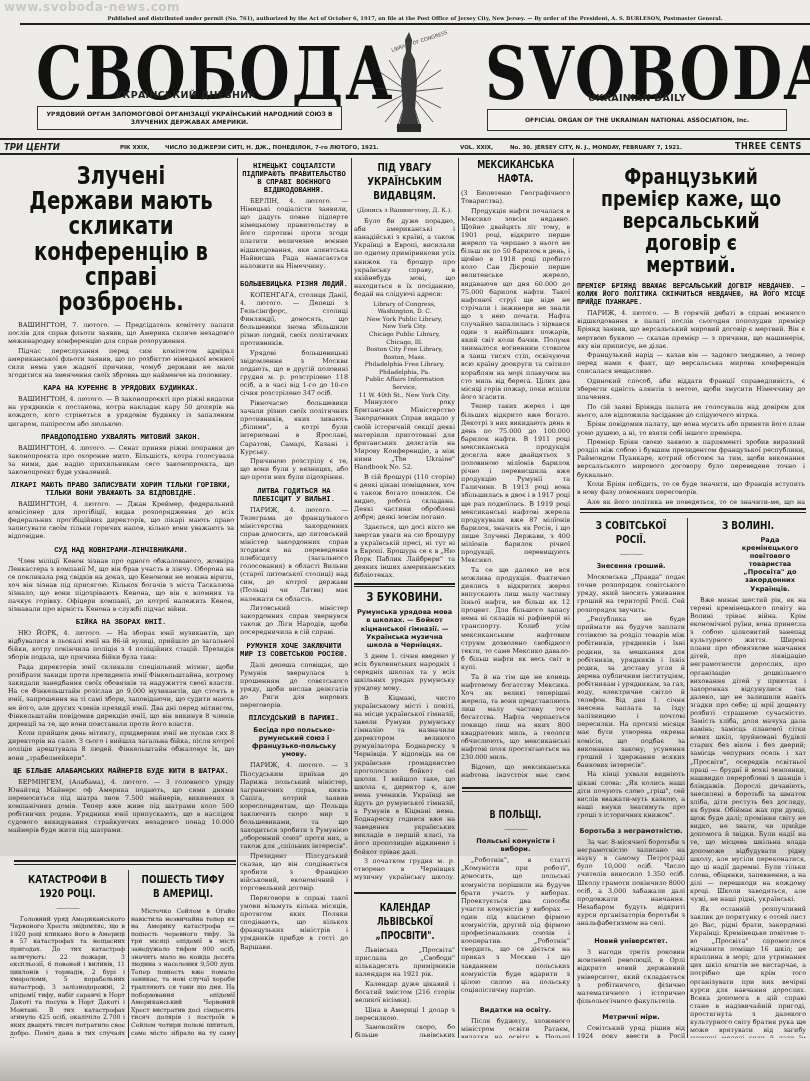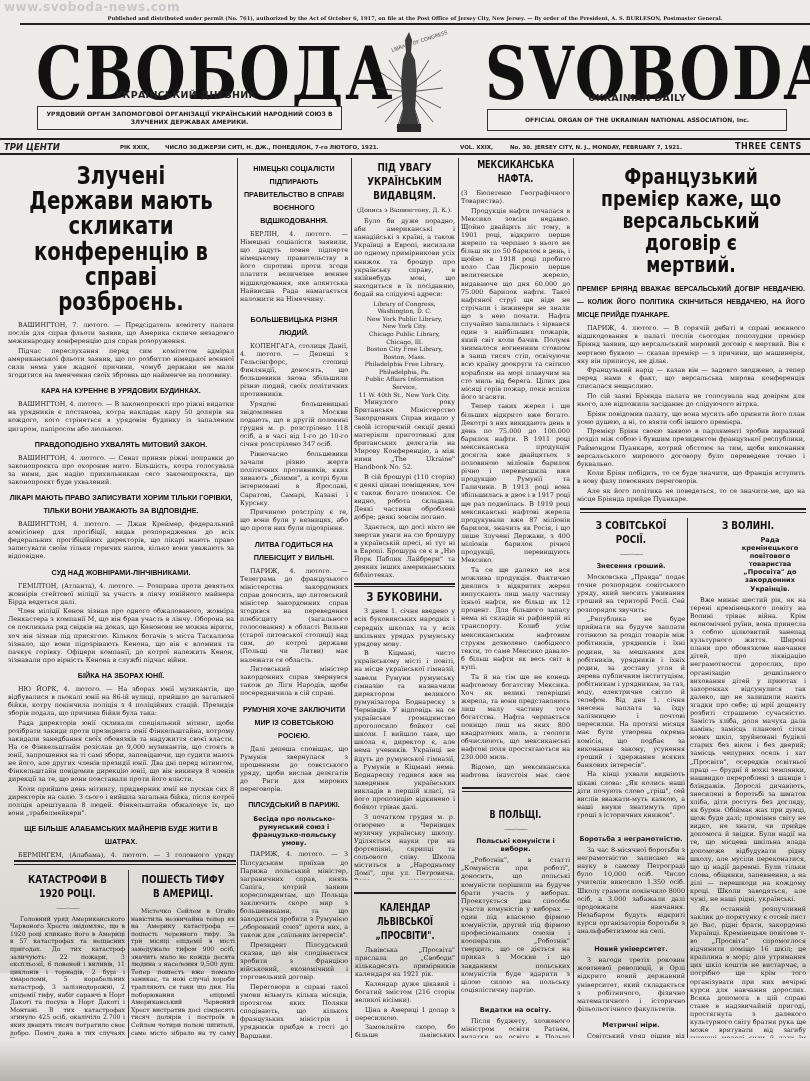--- a/index.html
+++ b/index.html
@@ -4,21 +4,21 @@
 <style>
   * { box-sizing: border-box; margin: 0; padding: 0; }
   html, body { width: 810px; height: 1081px; overflow: hidden; }
   body {
     background: #e9e7e3;
     font-family: "DejaVu Serif", serif;
     color: #1a1a1a;
     position: relative;
   }
   .page {
-    position: absolute; left: 0; top: 0; width: 810px; height: 973px;
+    position: absolute; left: 0; top: 0; width: 810px; height: 856px;
     background: linear-gradient(180deg, #eeece8 0%, #ebe9e5 70%, #d9d6d1 100%);
   }
   .watermark {
     position: absolute; left: 4px; top: 0px;
     font-family: "DejaVu Sans", sans-serif; font-weight: bold; font-size: 12px;
     color: #c8c8c8; letter-spacing: 0.5px;
   }
   .permit {
     position: absolute; left: 20px; top: 15px; width: 790px;
     font-family: "DejaVu Serif", serif; font-size: 5.2px; font-weight: bold;
@@ -69,22 +69,22 @@
   .vrule { position: absolute; width: 1px; background: #333; }
   .hrule { position: absolute; height: 2px; background: #222; }
   .hrule.thin { height: 1px; }
 
   .big-head {
     font-family: "DejaVu Sans", sans-serif; font-weight: bold;
     text-align: center; color: #111; line-height: 1.05;
     transform: scaleX(0.82); transform-origin: center;
   }
   .sub-head {
-    font-family: Liberation Sans, sans-serif; font-weight: bold;
-    text-align: center; color: #111; font-size: 7.2px; line-height: 13px;
+    font-family: Liberation Mono, monospace; font-weight: bold;
+    text-align: center; color: #111; font-size: 7.2px; line-height: 8px;
     margin: 5px 0 3px 0;
   }
   .mid-head {
     font-family: "DejaVu Sans", sans-serif; font-weight: bold;
     text-align: center; color: #111; font-size: 13px; line-height: 14px;
     transform: scaleX(0.8); margin: 3px 0 3px 0;
   }
   .small-ital-head {
     font-family: "DejaVu Sans", sans-serif; font-weight: bold;
     text-align: center; font-size: 6.6px; margin: 4px 0 3px;
@@ -154,21 +154,20 @@
     <div class="big-head" style="font-size:24px; margin:4px 0 6px;">Злучені Держави мають скликати конференцію в справі розброєнь.</div>
     <p>ВАШИНГТОН, 7. лютого. — Предсідатель комітету палати послів для справ фльоти заявив, що Америка скличе незадовго межинародну конференцію для справ розоруження.</p>
     <p>Підчас переслухання перед сим комітетом адмірал американської фльоти заявив, що по розбиттю німецької воєнної сили нема уже жадної причини, чомуб держави не мали згодитися на зменчення своїх збровнь що найменче на половину.</p>
     <div class="sub-head">КАРА НА КУРЕННЄ В УРЯДОВИХ БУДИНКАХ.</div>
     <p>ВАШИНГТОН, 4. лютого. — В законопроєкті про ріжні видатки на урядників є постанова, котра накладає кару 50 долярів на кождого, кого стрінеться в урядовім будинку із запаленим цигаром, папіросом або люлькою.</p>
     <div class="sub-head">ПРАВДОПОДІБНО УХВАЛЯТЬ МИТОВИЙ ЗАКОН.</div>
     <p>ВАШИНГТОН, 4. лютого. — Сенат приняв ріжні поправки до законопроєкта про охоронне мито. Більшість, котра голосувала за ними, дає надію прихильникам сего законопроєкта, що законопроєкт буде ухвалений.</p>
     <div class="sub-head">ЛІКАРІ МАЮТЬ ПРАВО ЗАПИСУВАТИ ХОРИМ ТІЛЬКИ ГОРІВКИ, ТІЛЬКИ ВОНИ УВАЖАЮТЬ ЗА ВІДПОВІДНЕ.</div>
     <p>ВАШИНГТОН, 4. лютого. — Джан Креймер, федеральний комісioнер для прогібіції, видав розпорядження до всіх федеральних прогібіційних директорів, що лікарі мають право записувати своїм тільки горичих напов, кілько вони уважають за відповідне.</p>
     <div class="sub-head">СУД НАД ЖОВНІРАМИ-ЛІНЧІВНИКАМИ.</div>
-    <p>ГЕМІЛТОН, (Атланта), 4. лютого. — Розправа проти девятьох жовнірів стейтової міліції за участь в лінчу юнійного майнера Бірда ведеться далі.</p>
     <p>Член міліції Кенон зізнав про одного обжалованого, жовніра Ленкастера з компанії М, що він брав участь в лінчу. Оборона на се покликала ряд свідків на доказ, що Кенонови не можна вірити, хоч він зізнав під присягою. Кількох богачів з міста Таскалюза зізнало, що вони підозрівають Кенона, що він є вломник та пачкує горівку. Офіцери компанії, до котрої належить Кенон, зізнавали про вірність Кенона в службі підчас війни.</p>
     <div class="sub-head">БІЙКА НА ЗБОРАХ ЮНІЇ.</div>
     <p>НЮ ЙОРК, 4. лютого. — На зборах юнії музикантів, що відбувалися в льокалі юнії на 86-ій вулиці, прийшло до загальної бійки, котру покінчила поліція з 4 поліційних стацій. Президія зборів подала, що причина бійки була така:</p>
     <p>Рада директорів юнії скликали спеціяльний мітинг, щоби розібрати закиди проти президента юнії Фінкельштайна, котрому закидали занедбання своїх обовязків та надужиття своєї власти. На се Фінкельштайн розіслав до 9,000 музикантів, що стоять в юнії, запрошення на ті самі збори, заповідаючи, що судити мають не його, але других членів президії юнії. Два дні перед мітингом, Фінкельштайн повідомив дирекцію юнії, що він викинув 8 членів дирекції за те, що вони повставали проти його власти.</p>
     <p>Коли прийшов день мітингу, придверник юнії не пускав сих 8 директорів на салю. З сього і вийшла загальна бійка, після котрої поліція арештувала 8 людей. Фінкельштайн обжаловує їх, що вони „трабелмейкери".</p>
     <div class="sub-head">ЩЕ БІЛЬШЕ АЛАБАМСЬКИХ МАЙНЕРІВ БУДЕ ЖИТИ В ШАТРАХ.</div>
     <p>БЕРМІНГЕМ, (Алабама), 4. лютого. — З головного уряду Юнайтид Майнерс оф Америка подають, що сими днями переноситься під шатра знов 7.500 майнерів, викинених з компанічних домів. Тепер вже живе під шатрами коло 500 робітничих родин. Урядники юнії припускають, що в наслідок судового викидування страйкуючих незадовго понад 10.000 майнерів буде жити під шатрами.</p>
   </div>
 
   <div class="hrule" style="left:14px; top:860px; width:222px;"></div>
@@ -185,21 +184,21 @@
     <p style="margin-top:6px;">Містечко Сейлем в Огайо навістила незвичайна тепер як на Америку катастрофа — пошесть черевного тифу. За три місяці епідемії в місті занедужало тифом 900 осіб, значить мало не кожда десята людина з населення 9,500 душ. Тепер пошесть вже помало заникає, та нові случаї хороби трапляють ся таки що дня. На поборювання епідемії Американський Червоний Хрест вистратив досі сімдесять тисяч долярів і построїв в Сейлем чотири полеві шпиталі, саме місто зібрало на ту саму ціль ще пятьдесять днів, з добровільних жертв та продажі міських бондів.</p>
 
   </div>
 
   <div class="col" style="left:240px; top:160px; width:108px; height:880px;">
     <div class="sub-head" style="margin-top:2px;">НІМЕЦЬКІ СОЦІАЛІСТИ ПІДПИРАЮТЬ ПРАВИТЕЛЬСТВО В СПРАВІ ВОЄННОГО ВІДШКОДОВАННЯ.</div>
     <p>БЕРЛІН, 4. лютого. — Німецькі соціалісти заявили, що дадуть повне підперте німецькому правительству в його спротиві проти згоди платити величезне воєнне відшкодовання, яке алянтська Найвисша Рада намагається наложити на Німеччину.</p>
     <div class="sub-head" style="margin-top:10px;">БОЛЬШЕВИЦЬКА РІЗНЯ ЛЮДИЙ.</div>
     <p>КОПЕНГАГА, столиця Данії, 4. лютого. — Депеші з Гельсінгфорс, столиці Финляндії, доносять, що большевики знова збільшили різню людий, своїх політичних противників.</p>
     <p>Урядові большевицькі звідомлення з Москви подають, що в другій половині грудня м. р. розстрілено 118 осіб, а в часі від 1-го до 10-го січня розстрілено 347 осіб.</p>
-    <p>Рівночасно большевики зачали різню жертв політичних противників, яких зивають „білими", а котрі були інтерновані в Ярославі, Саратові, Самарі, Казані і Курську.</p>
+    <p>Рівночасно большевики зачали різню своїх політичних противників, яких зивають „білими", а котрі були інтерновані в Ярославі, Саратові, Самарі, Казані і Курську.</p>
     <p>Причиною розстрілу є те, що вони були у вязницях, або що проти них були підозріння.</p>
     <div class="sub-head">ЛИТВА ГОДИТЬСЯ НА ПЛЕБІСЦИТ У ВИЛЬНІ.</div>
     <p>ПАРИЖ, 4. лютого. — Телеграма до французького міністерства закордонних справ доносить, що литовський міністер закордонних справ згодився на переведення плебісциту (загального голосовання) в області Вильни (старої литовської столиці) над сим, до котрої держави (Польщі чи Литви) має належати ся область.</p>
     <p>Литовський міністер закордонних справ звернувся також до Ліги Народів, щоби посередничила в сій справі.</p>
     <div class="sub-head">РУМУНІЯ ХОЧЕ ЗАКЛЮЧИТИ МИР ІЗ СОВЕТСЬКОЮ РОСІЄЮ.</div>
     <p>Далі депеша сповіщає, що Румунія звернулася з прошенням до совєтського уряду, щоби вислав делєгатів до Риги для мирових переговорів.</p>
     <div class="sub-head">ПІЛСУДСЬКИЙ В ПАРИЖІ.</div>
     <div class="small-ital-head">Бесіда про польсько-румунський союз і французько-польську умову.</div>
     <p>ПАРИЖ, 4. лютого. — З Пілсудським приїхав до Парижа польський міністер, заграничних справ, князь Сапіга, котрий заявив кореспондентам, що Польща заключить скоро мир з большевиками, та що заходиться зробити з Румунією „оборонний союз" проти них, а також для „спільних інтересів".</p>
     <p>Президент Пілсудський сказав, що він сподівається зробити з Францією військовий, економічний і торговельний договір.</p>
@@ -223,20 +222,21 @@
       <div>Philadelphia, Pa.</div>
       <div>Public Affairs Information Service,</div>
       <div>11 W. 40th St., New York City.</div>
     </div>
     <p>Минулого року Британське Міністерство Закордонних Справ видало у своїй історичній секції деякі матеріяли приготовані для британських делєгатів на Мирову Конференцію, а між ними „The Ukraine" Handbook No. 52.</p>
     <p>В сій брошурі (110 сторін) є деякі цікаві поміщення, хоч є також богато помилок. Се видно, робота складана. Деякі частини оброблені добре; деякі зовсім погано.</p>
     <p>Здається, що досі віхто не звертав уваги на сю брошуру в українській пресі, ні тут ні в Европі. Брошура се є в „Ню Йорк Паблик Лайбрери" та деяких інших американських бібліотеках.</p>
     <div style="height:2px; background:#222; margin:4px 0 1px;"></div>
     <div style="height:1px; background:#222; margin-bottom:2px;"></div>
     <div class="mid-head" style="font-size:12px;">З БУКОВИНИ.</div>
+    <div class="small-ital-head">Румунська урядова мова в школах. — Бойкот кіцманської гімназії. — Українська музична школа в Чернівцях.</div>
     <p>З днем 1. січня введено у всіх буковинських народніх і середніх школах та у всіх шкільних урядах румунську урядову мову.</p>
     <p>В Кіцмані, чисто українському місті і повіті, на місце української гімназії, завели Румуни румунську гімназію та назначили директором великого румунізатора Боднареску з Чернівців. У відповідь на се українське громадянство проголосило бойкот сеї школи. І вийшло таке, що школа є, директор є, але нема учеників. Українці не йдуть до румунської гімназії, а Румунів в Кіцмані нема. Боднареску годився вже на заведення українських викладів в першій класі, та його пропозицію відкинено і бойкот тріває далі.</p>
     <p>З початком грудня м. р. отворено в Чернівцях музичну українську школу. Уділяється науки гри на фортепіяні, скрипці та сольового співу. Школа міститься в „Народньому Домі", при ул. Петровича. Веде її новоосноване українське музичне і співацьке товариство „Буковинський Кобзар". Між основателями є відома артистка Фільомена Лопатинська. Товариство ставить собі за ціль поширити школу та перемінити її в академію української музики. Товариство оперте є на уділах.</p>
   </div>
 
   <div class="hrule" style="left:354px; top:892px; width:102px;"></div>
   <div class="col" style="left:355px; top:898px; width:100px; height:140px;">
     <div class="mid-head" style="font-size:10px;">КАЛЕНДАР ЛЬВІВСЬКОЇ „ПРОСВІТИ".</div>
     <p>Львівська „Просвіта" прислала до „Свободи" кількадесять примірників календаря на 1921 рік.</p>
     <p>Календар дуже цікавий і богатий змістом (216 сторін великої вісімки).</p>
@@ -264,37 +264,38 @@
     <p>„Роботнік", в статті „Комуністи при роботі", доносить, що польські комуністи порішили на будуче брати участь у виборах. Проектується два способи участи комуністів у виборах — один під власною фірмою комуністів, другий під фірмою професіональних союзів і кооператив. „Роботнік" твердить, що се діється на приказ з Москви і що завданням польських комуністів буде вдарити з цілою силою на польську соціялістичну партію.</p>
     <div class="small-ital-head" style="margin-top:12px;">Видатки на освіту.</div>
     <p>Після буджету, зложеного міністром освіти Ратаєм, видатки на освіту в Польщі виносятимуть в сьому році 5 проц. буджету загальних видатків, се є 6½ мілярда марок. Досі виносили видатки на освіту в Польщі 2 проц. буджету.</p>
   </div>
 
   <div class="col" style="left:577px; top:160px; width:228px; height:345px;">
     <div class="big-head" style="font-size:21px; margin:6px 0 6px;">Французький премієр каже, що версальський договір є мертвий.</div>
     <div class="sub-head" style="font-size:6.8px; text-align:justify;">ПРЕМІЄР БРІЯНД ВВАЖАЄ ВЕРСАЛЬСЬКИЙ ДОГВІР НЕВДАЧЕЮ. — КОЛИЖ ЙОГО ПОЛІТИКА СКІНЧИТЬСЯ НЕВДАЧЕЮ, НА ЙОГО МІСЦЕ ПРИЙДЕ ПУАНКАРЕ.</div>
     <p>ПАРИЖ, 4. лютого. — В горячій дебаті в справі воєнного відшкодовання в палаті послів сьогодня пополудни премієр Бріянд заявив, що версальський мировий договір є мертвий. Він є мертвою буквою — сказав премієр — з причини, що машинерія, яку він приписує, не ділає.</p>
     <p>Французький нарід — казав він — задовго зводжено, а тепер перед нами є факт, що версальська мирова конференція списалася нещасливо.</p>
+    <p>Одинокий способ, аби віддати Франції справедливість, є зберегти єдність алянтів з метою, щоби змусити Німеччину до плачення.</p>
     <p>По сій заяві Бріянда палата не голосувала над довірєм для нього, але відложила засіданнє до слідуючого вітрка.</p>
     <p>Бріян повідомив палату, що вона мусить або приняти його план усею душею, а ні, то взяти собі іншого премієра.</p>
     <p>Премієр Бріян своєю заявою в парляменті зробив виразний розділ між собою і бувшим президентом французької республики, Раймондом Пуанкаре, котрий обстоює за тим, щоби виконання версальського мирового договору було переведене точно і буквально.</p>
     <p>Коли Бріян побідить, то се буде значити, що Франція вступить в нову фазу повоєнних переговорів.</p>
     <p>Але як його політика не поведеться, то се значити-ме, що на місце Бріянда прийде Пуанкаре.</p>
   </div>
   <div class="hrule" style="left:580px; top:508px; width:226px;"></div>
   <div class="hrule thin" style="left:580px; top:512px; width:226px;"></div>
 
   <div class="col" style="left:577px; top:516px; width:108px; height:522px;">
     <div class="mid-head" style="font-size:11px;">З СОВІТСЬКОЇ РОСІЇ.</div>
     <div class="ornament">——◦——</div>
     <div class="small-ital-head">Знесення гроший.</div>
     <p>Московська „Правда" подає точне розпорядок совітського уряду, який зносить уживання гроший на території Росії. Сей розпорядок звучить:</p>
     <p>„Република не буде приймати на будуче заплати готівкою за розділ товарів між робітників, урядників і їхні родини, за мешкання для робітників, урядників і їхніх родин, за доставу угля й дерева публичним інституціям, робітникам і урядникам, за газ, воду, електричне світло й телефон. Від дня 1. січня знесена заплата за їзду залізницею і почтові пересилки. На протязі місяця має бути утворена окрема комісія, що подбає за виконання закону, усунення гроший і здержання всяких банкових інтересів".</p>
     <p>На кінці ухвали видніють цікаві слова: „Як колись наші діти почують слово „гріш", сей вислів вважати-муть казкою, а наші внуки знатимуть про гроші з історичних книжок".</p>
-    <div class="small-ital-head" style="margin-top:16px;">Боротьба з неграмотністю.</div>
+    <div class="small-ital-head" style="margin-top:8px;">Боротьба з неграмотністю.</div>
     <p>За час 8-місячної боротьби з неграмотністю записано на науку в самому Петрограді було 10,000 осіб. Число учителів виносило 1.350 осіб. Школу грамоти покінчило 8000 осіб, а 3.000 забажали далі продовжати навчання. Незабаром будуть відкриті курси організаторів боротьби з анальфабетизмом на селі.</p>
     <div class="small-ital-head" style="margin-top:10px;">Новий університет.</div>
     <p>З нагоди третіх роковин жовтневої революції, в Орлі відкрито новий державний університет, який складається з робітничого, фізично математичного і історично фільольогічного факультетів.</p>
     <div class="small-ital-head" style="margin-top:8px;">Метричні міри.</div>
     <p>Совітський уряд рішив від 1924 року ввести в Росії метричну систему, яка в державних заведеннях буде обовязувати від 1922 р.</p>
   </div>
 
   <div class="col" style="left:690px; top:516px; width:116px; height:522px;">
     <div class="mid-head" style="font-size:11px;">З ВОЛИНІ.</div>
     <div class="small-ital-head" style="margin-top:1px;margin-left:44px;">Рада кремінецького повітового товариства „Просвіта" до закордонних Українців.</div>

